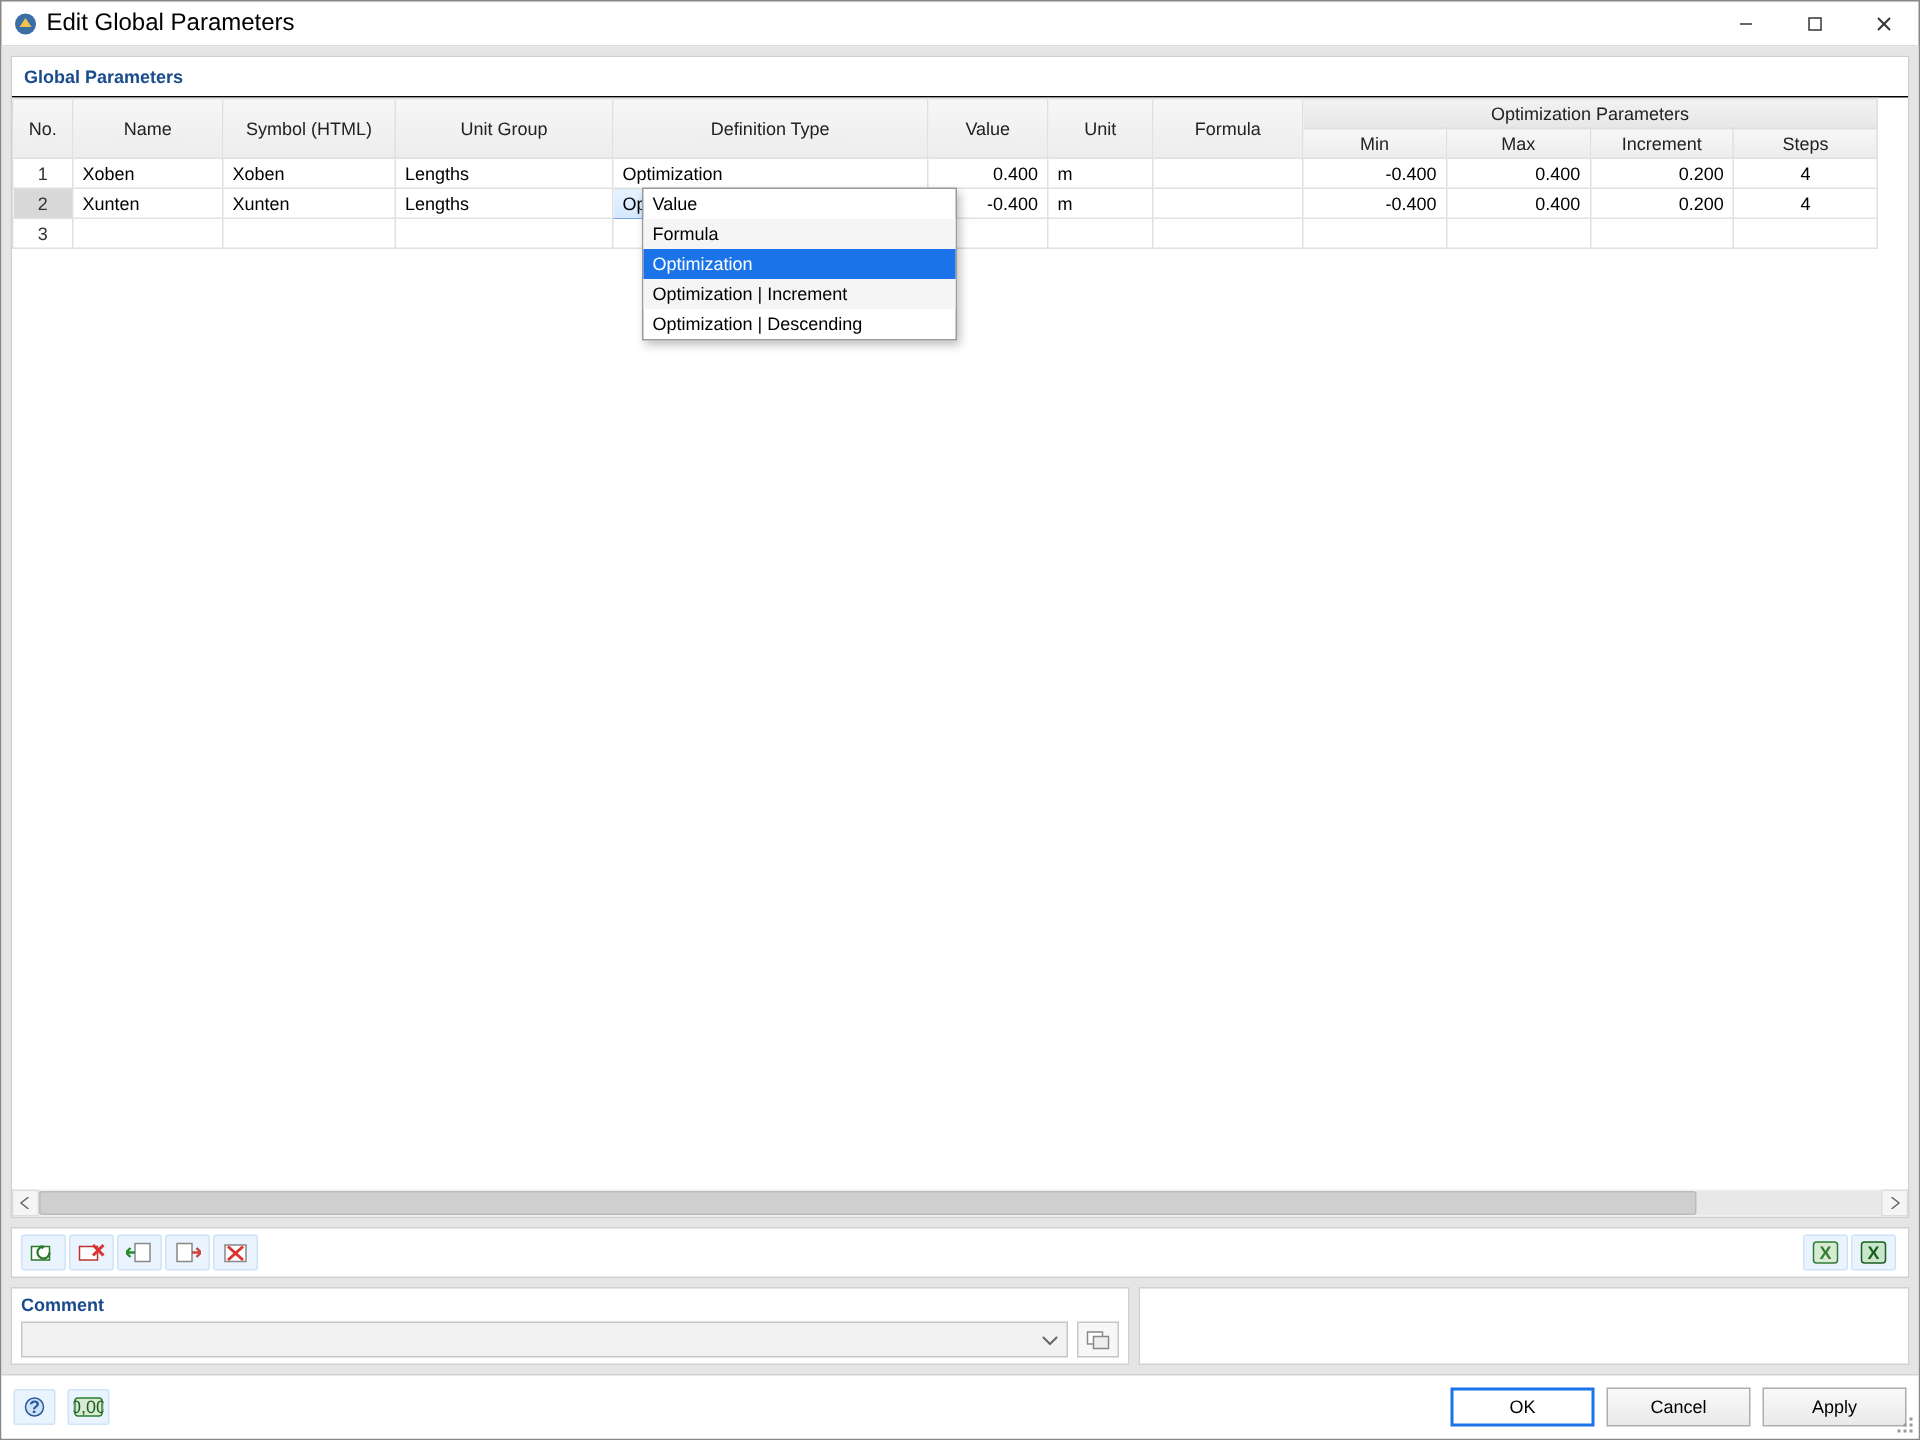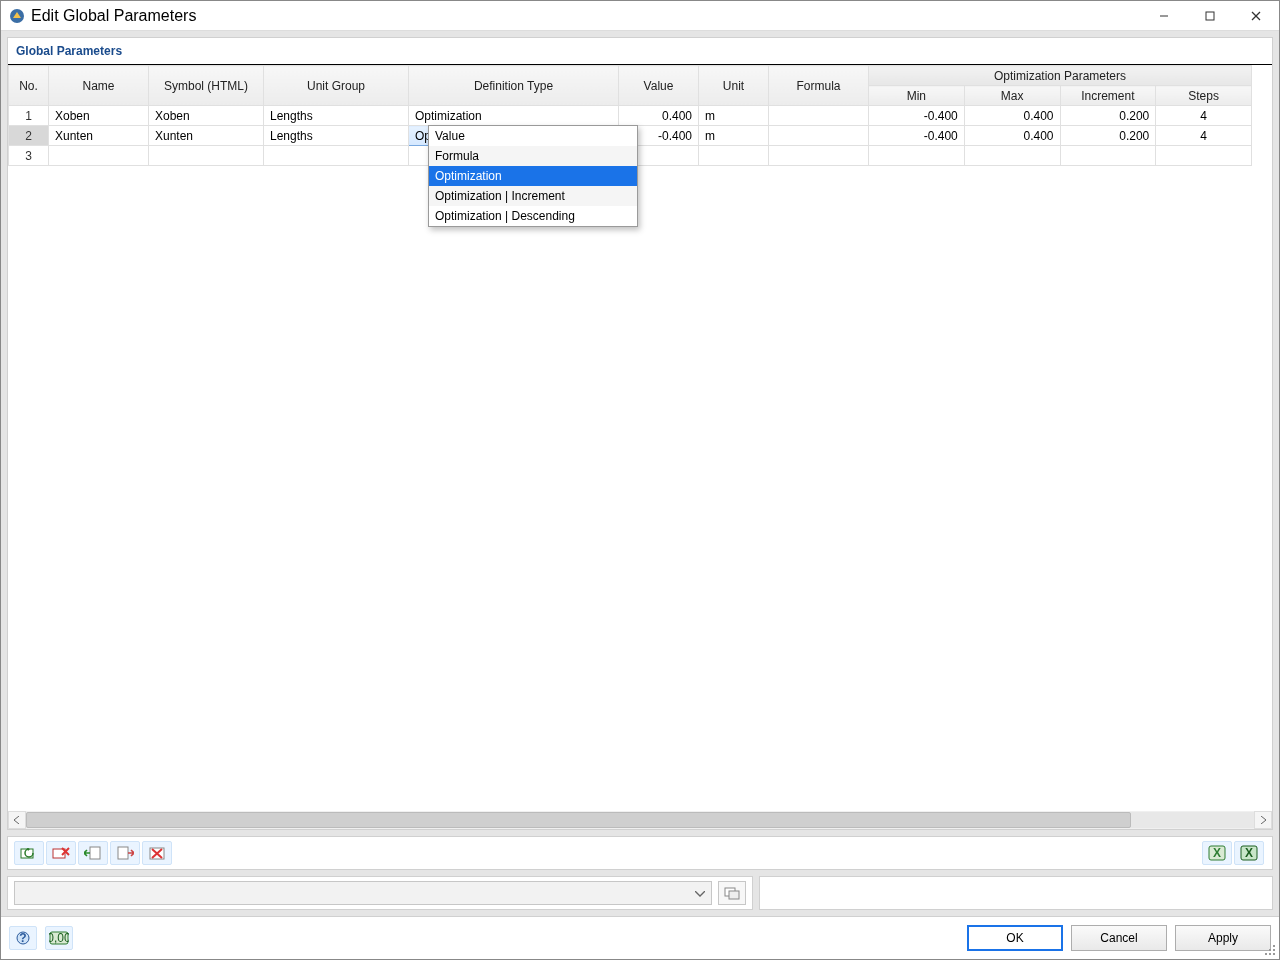--- a/index.html
+++ b/index.html
@@ -272,20 +272,21 @@
       <span class="tbtn">
         <svg width="18" height="16">
             <rect x="1" y="1" width="16" height="14" rx="2" fill="#c8e6c9" stroke="#1b5e20"></rect>
             <text x="9" y="12" text-anchor="middle" font-size="9" fill="#1b5e20" font-weight="bold">X</text>
           </svg>
       </span>
     </div>
 
     <div class="lower-row">
       <div class="comment-card">
+        <div class="title">Comment</div>
         <div class="comment-row">
           <div class="combo">
             <span></span>
             <span class="chev">
               <svg width="10" height="6">
                   <path d="M0 0 L5 5 L10 0" fill="none" stroke="#666" stroke-width="1.3"></path>
                 </svg>
             </span>
           </div>
           <span class="pick-btn">

